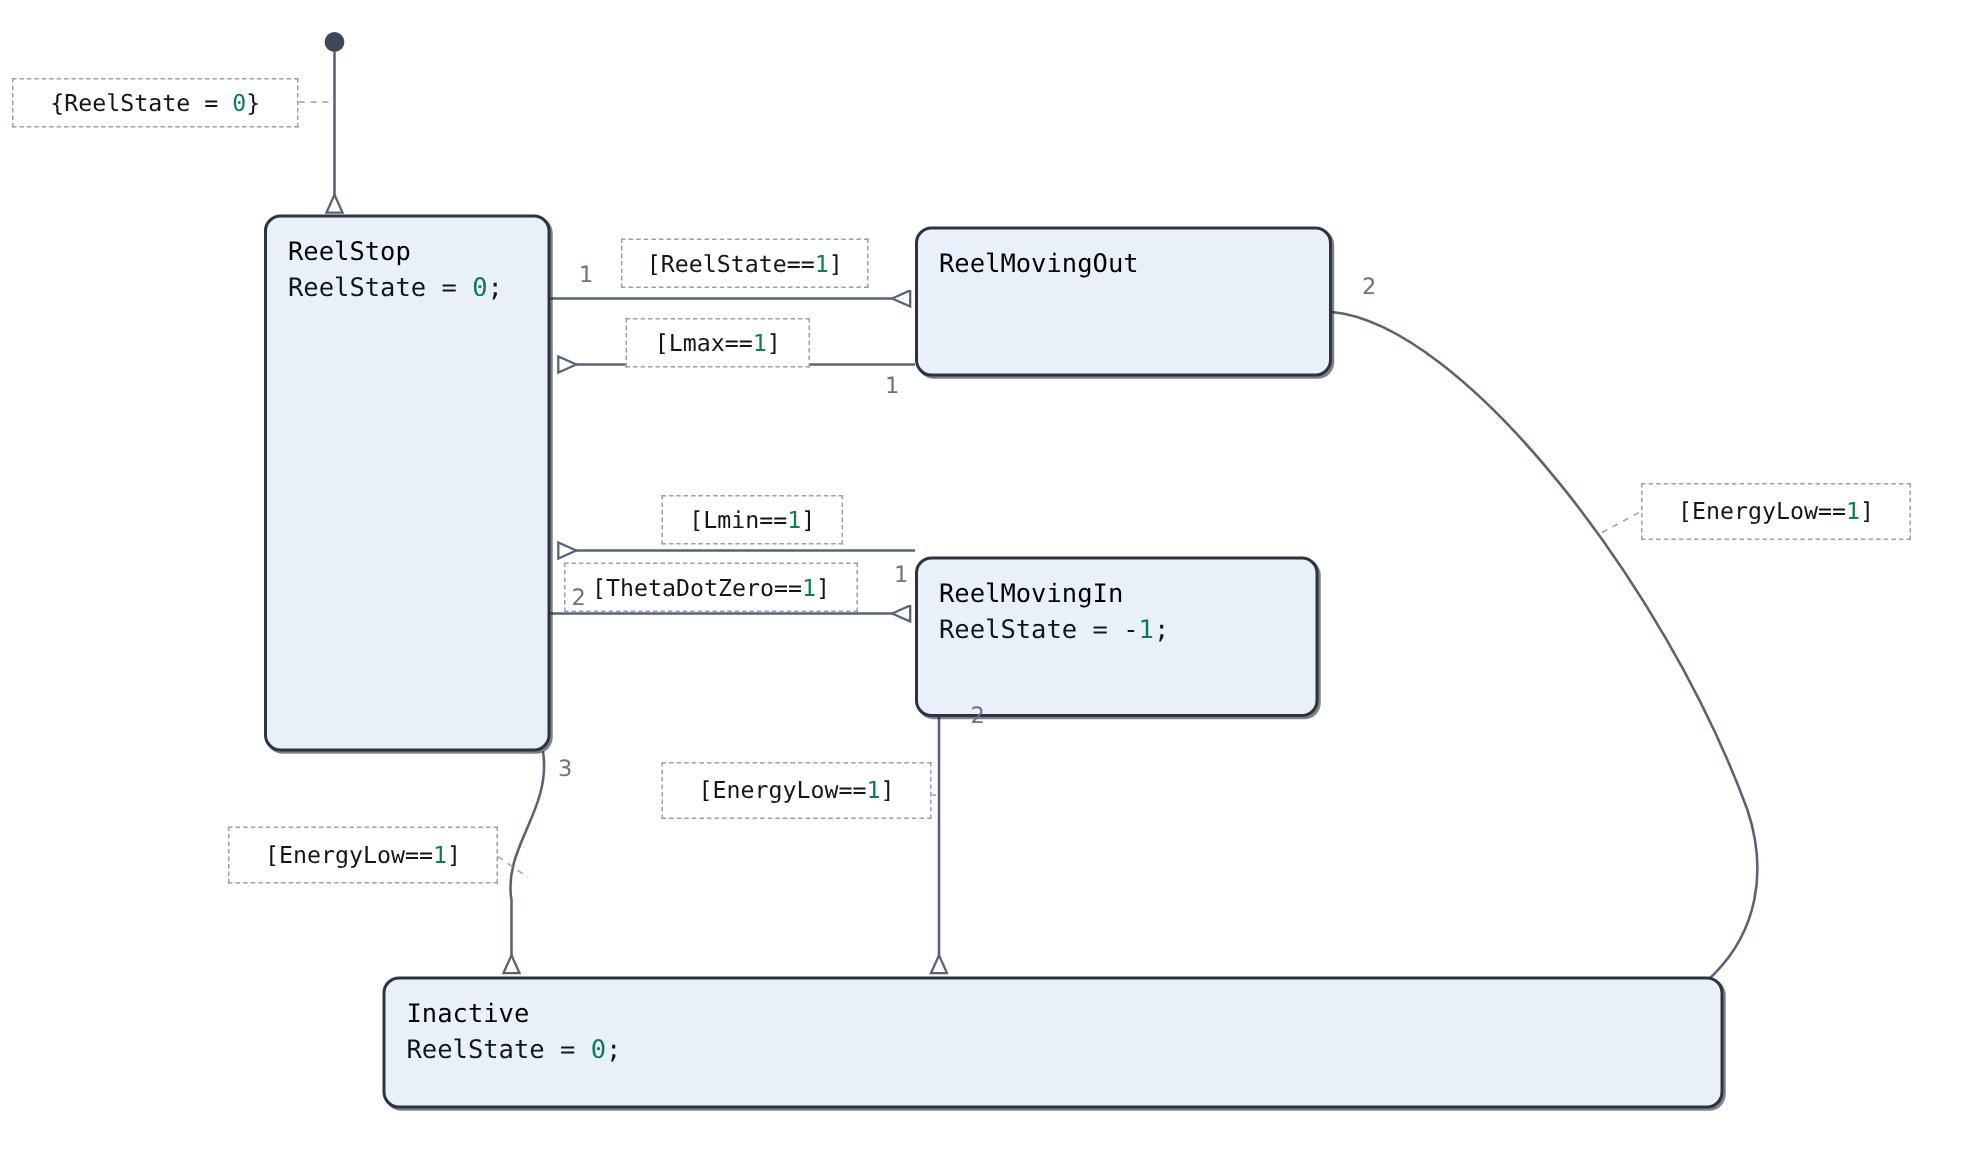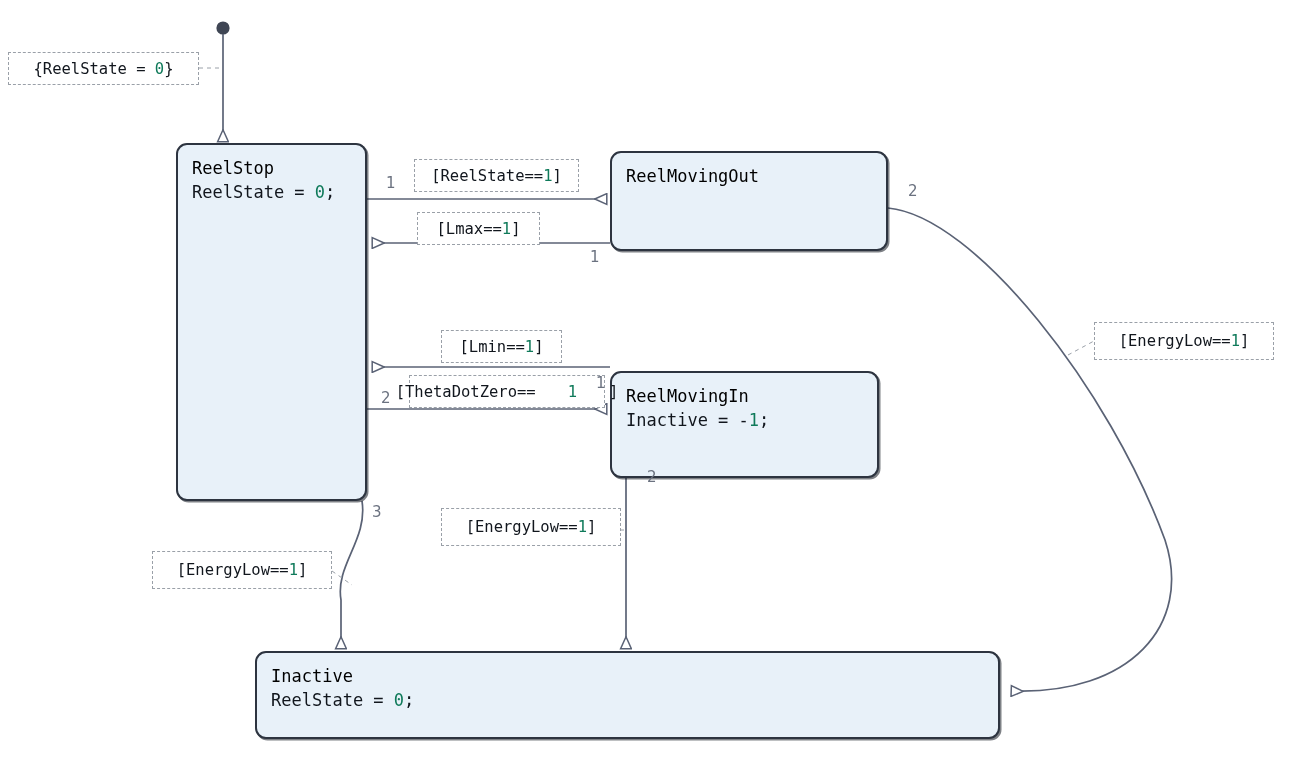--- a/index.html
+++ b/index.html
@@ -117,37 +117,37 @@
   <div class="state-name">ReelStop</div>
   <div class="state-body"><span>ReelState = </span><span class="num">0</span><span>;</span></div>
 </div>
 
 <div class="state" style="left:610px; top:151px; width:278px; height:100px;">
   <div class="state-name">ReelMovingOut</div>
 </div>
 
 <div class="state" style="left:610px; top:371px; width:269px; height:107px;">
   <div class="state-name">ReelMovingIn</div>
-  <div class="state-body"><span>Inactive = -</span><span class="num">1</span><span>;</span></div>
+  <div class="state-body"><span>ReelState = -</span><span class="num">1</span><span>;</span></div>
 </div>
 
-<div class="state" style="left:255px; top:651px; width:745px; height:88px;">
+<div class="state" style="left:255px; top:651px; width:894px; height:88px;">
   <div class="state-name">Inactive</div>
   <div class="state-body"><span>ReelState = </span><span class="num">0</span><span>;</span></div>
 </div>
 
 <div class="tlabel" style="left:8px; top:52px; width:191px; height:33px;"><span>{ReelState = </span><span class="num">0</span><span>}</span></div>
 
 <div class="tlabel" style="left:414px; top:159px; width:165px; height:33px;"><span>[ReelState==</span><span class="num">1</span><span>]</span></div>
 
 <div class="tlabel" style="left:417px; top:212px; width:123px; height:33px;"><span>[Lmax==</span><span class="num">1</span><span>]</span></div>
 
 <div class="tlabel" style="left:441px; top:330px; width:121px; height:33px;"><span>[Lmin==</span><span class="num">1</span><span>]</span></div>
 
-<div class="tlabel" style="left:409px; top:375px; width:196px; height:33px;gap:32px;"><span>[ThetaDotZero==</span><span class="num">1</span><span>]</span></div>
+<div class="tlabel" style="left:376px; top:375px; width:196px; height:33px;"><span>[ThetaDotZero==</span><span class="num">1</span><span>]</span></div>
 
 <div class="tlabel" style="left:152px; top:551px; width:180px; height:38px;"><span>[EnergyLow==</span><span class="num">1</span><span>]</span></div>
 
 <div class="tlabel" style="left:441px; top:508px; width:180px; height:38px;"><span>[EnergyLow==</span><span class="num">1</span><span>]</span></div>
 
 <div class="tlabel" style="left:1094px; top:322px; width:180px; height:38px;"><span>[EnergyLow==</span><span class="num">1</span><span>]</span></div>
 
 <div class="ordnum" style="left:386px; top:174px;">1</div>
 
 <div class="ordnum" style="left:590px; top:248px;">1</div>

